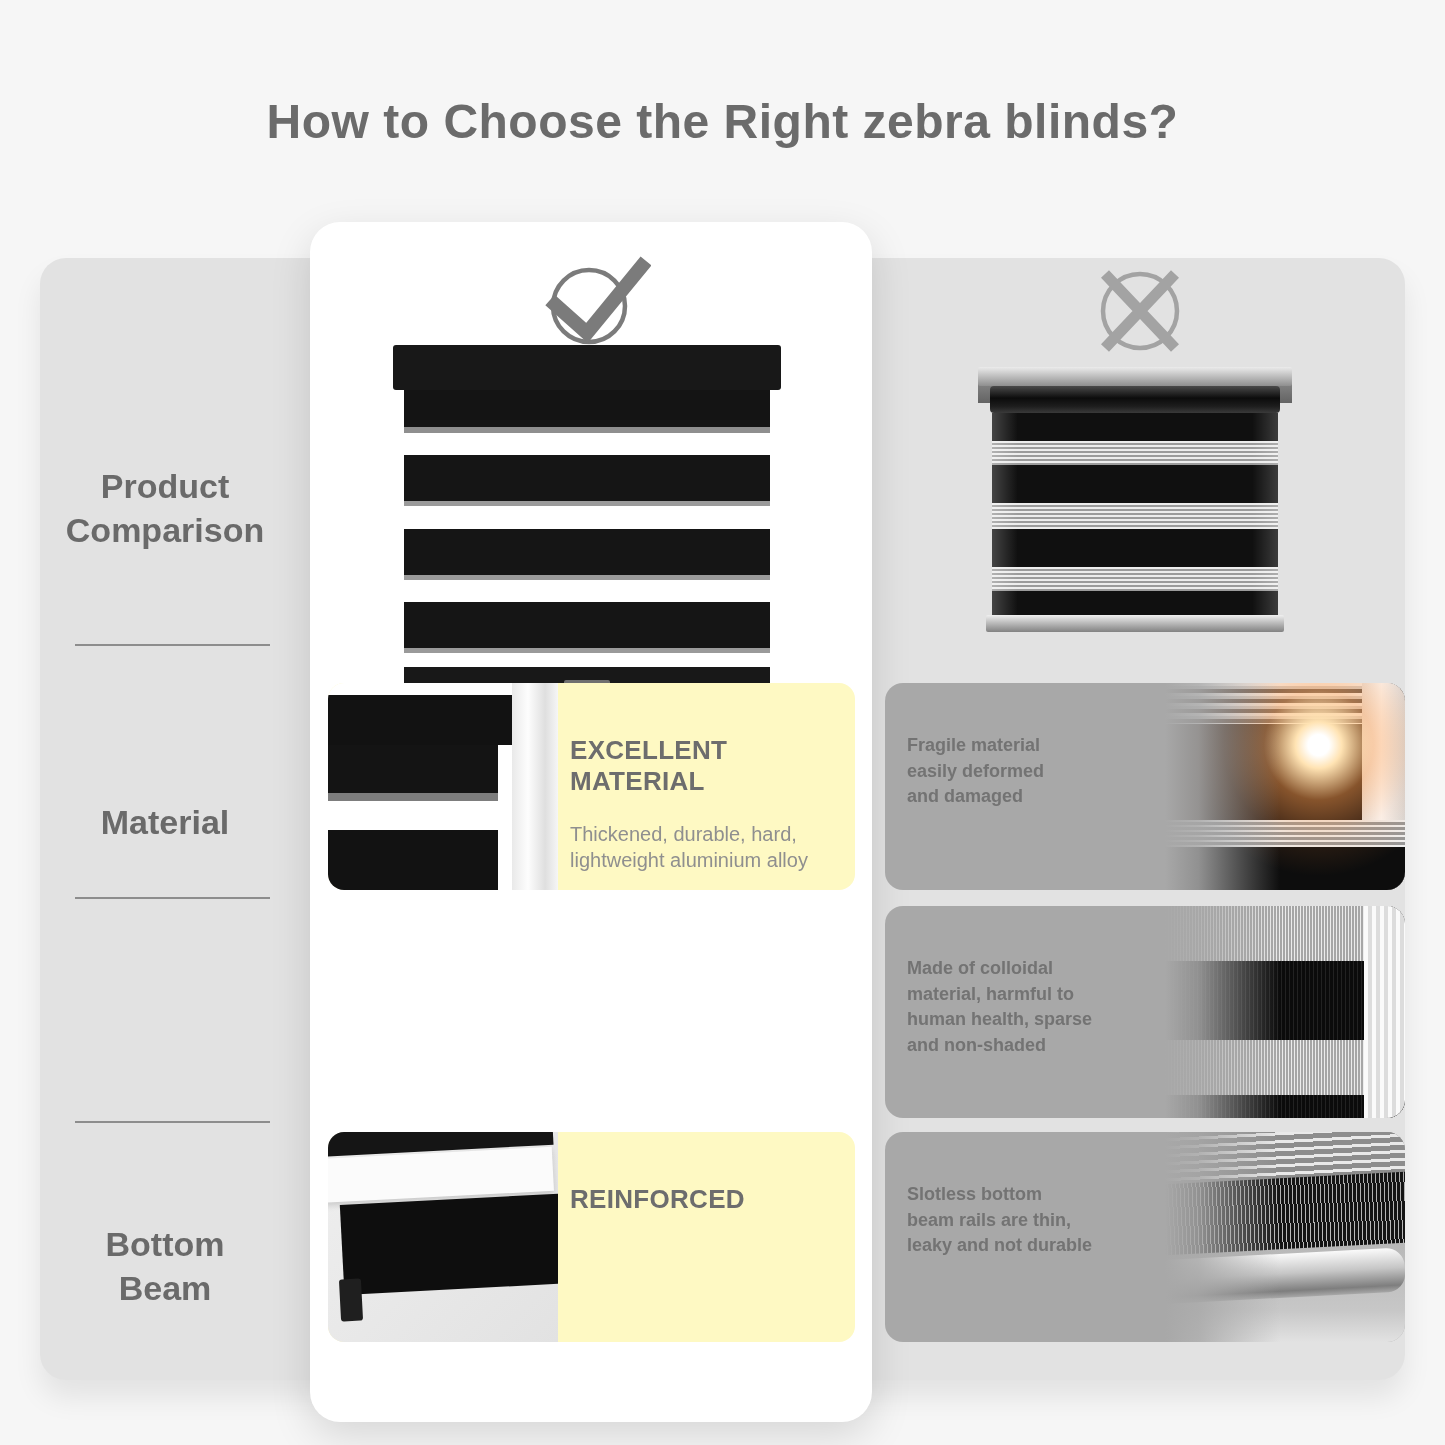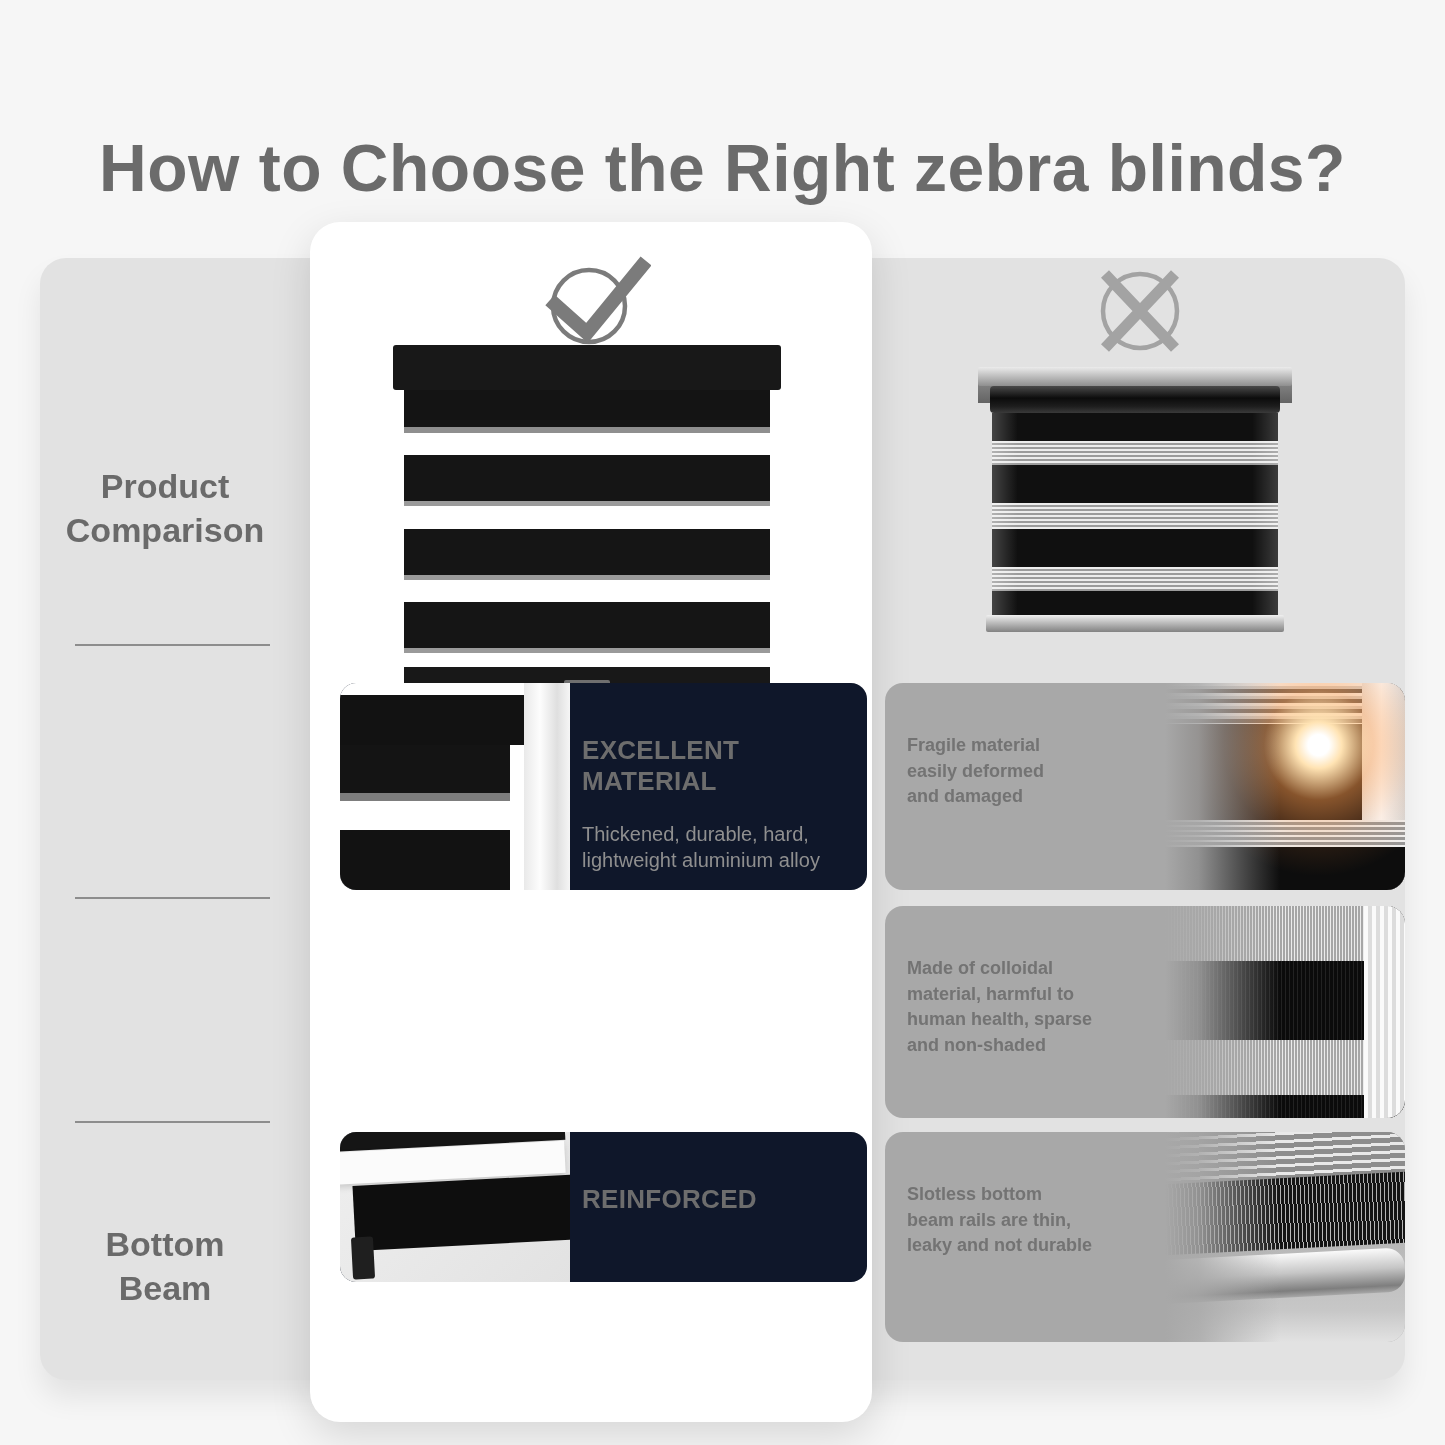--- a/index.html
+++ b/index.html
@@ -3,21 +3,21 @@
 <meta charset="utf-8">
 <style>
   html,body{margin:0;padding:0;background:#f6f6f6;}
   .stage{
     position:relative;width:1445px;height:1445px;overflow:hidden;
     background:#f6f6f6;font-family:"Liberation Sans",sans-serif;
   }
   
   .title{
     position:absolute;top:94px;left:0;width:100%;text-align:center;
-    font-size:66px;font-weight:bold;color:#6b6b6b;letter-spacing:.5px;margin-top:36px;
+    font-size:48px;font-weight:bold;color:#6b6b6b;letter-spacing:.5px;
   }
   
   .panel{
     position:absolute;left:40px;top:258px;width:1365px;height:1122px;
     background:#e2e2e2;border-radius:26px;box-shadow:0 18px 28px rgba(0,0,0,.08);
   }
   .card{
     position:absolute;left:310px;top:222px;width:562px;height:1200px;
     background:#ffffff;border-radius:30px;box-shadow:0 14px 40px rgba(0,0,0,.13);
   }
@@ -55,22 +55,22 @@
     background:linear-gradient(to bottom,#4a4a4a,#0c0c0c 45%,#1d1d1d 75%,#3a3a3a);}
   .bt-fabric{position:absolute;left:14px;top:46px;width:286px;height:202px;background:#101010;overflow:hidden;}
   .bt-sheer{position:absolute;left:0;width:286px;
     background:repeating-linear-gradient(to bottom,#ededed 0 2px,#9b9b9b 2px 4px);}
   .bt-sh1{top:28px;height:24px}.bt-sh2{top:90px;height:26px}.bt-sh3{top:154px;height:24px}
   .bt-fabric .sheen{position:absolute;inset:0;
     background:linear-gradient(to right,rgba(255,255,255,.22),transparent 9%,transparent 91%,rgba(255,255,255,.18));}
   .bt-rail-bottom{position:absolute;left:8px;top:248px;width:298px;height:17px;border-radius:2px;
     background:linear-gradient(#f0f0f0,#bdbdbd 45%,#828282);}
   
-  .row-ours{position:absolute;left:340px;width:527px;background:#0f172a;border-radius:16px;}
-  .ro-1{top:683px;height:207px}.ro-2{top:906px;height:212px}.ro-3{top:1132px;height:150px}
+  .row-ours{position:absolute;left:328px;width:527px;background:#fef9c3;border-radius:16px;}
+  .ro-1{top:683px;height:207px}.ro-2{top:906px;height:212px}.ro-3{top:1132px;height:210px}
   .ro-photo{position:absolute;left:0;top:0;width:230px;height:100%;border-radius:16px 0 0 16px;overflow:hidden;background:#fff;}
   .ro-text{position:absolute;left:242px;top:52px;right:18px;}
   .ro-h{font-size:26px;font-weight:bold;color:#6d6d6d;letter-spacing:.3px;}
   .ro-b{margin-top:24px;font-size:20px;color:#8f8f8f;line-height:1.32;white-space:pre-line;}
   
   .p1-frame{position:absolute;right:0;top:0;width:20%;height:100%;
     background:linear-gradient(to right,#e9e9e9,#fdfdfd 35%,#dfdfdf 72%,#f6f6f6);}
   .p1-b1{position:absolute;left:0;top:6%;width:80%;height:24%;background:#121212;}
   .p1-b2{position:absolute;left:0;top:30%;width:74%;height:23%;background:#141414;}
   .p1-line{position:absolute;left:0;top:53%;width:74%;height:4%;background:#7d7d7d;}
@@ -133,20 +133,21 @@
 <div class="stage">
 
   <div class="title">How to Choose the Right zebra blinds?</div>
 
   <div class="panel"></div>
   <div class="card"></div>
 
   <div class="side-label lbl-compare">Product
 Comparison</div>
   <div class="side-divider div1"></div>
+  <div class="side-label lbl-material">Material</div>
   <div class="side-divider div2"></div>
   <div class="side-divider div3"></div>
   <div class="side-label lbl-bottom">Bottom
 Beam</div>
 
   <div class="check-wrap">
     <svg width="108" height="92" viewBox="0 0 108 92">
       <circle cx="46" cy="52" r="36" fill="none" stroke="#7b7b7b" stroke-width="4.5"></circle>
       <path d="M7 46 L44 79 L103 7" fill="none" stroke="#7b7b7b" stroke-width="14" stroke-linecap="butt" stroke-linejoin="miter"></path>
     </svg>

